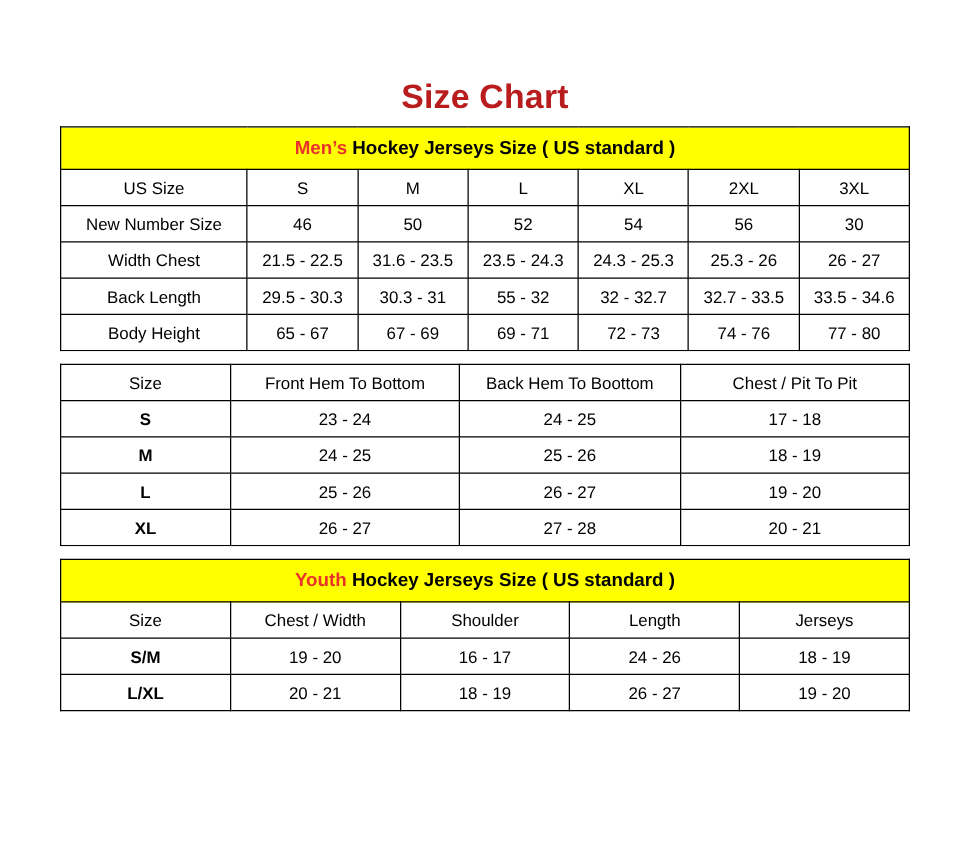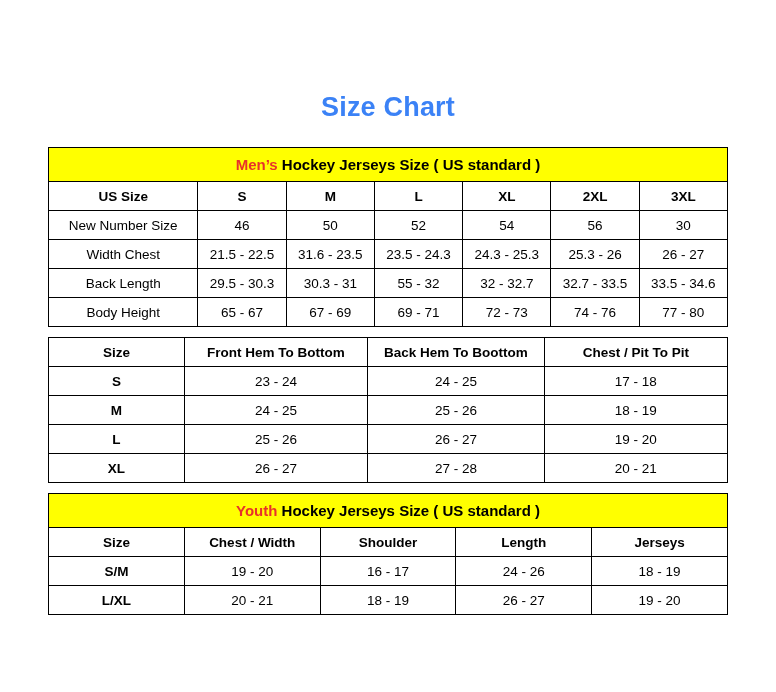--- a/index.html
+++ b/index.html
@@ -15,29 +15,29 @@
     overflow: hidden;
   }
   .page {
     width: 776px;
     height: 692px;
     position: relative;
     box-sizing: border-box;
   }
   .chart-title {
     text-align: center;
-    color: #3b82f6;
+    color: #b91c1c;
     font-size: 27px;
     font-weight: bold;
-    padding-top: 92px;
+    padding-top: 62px;
     letter-spacing: 0.2px;
   }
   .tables-wrap {
     width: 680px;
-    margin: 24px auto 0 auto;
+    margin: 8px auto 0 auto;
   }
   table {
     width: 100%;
     border-collapse: collapse;
     table-layout: fixed;
   }
   td, th {
     border: 1px solid #000000;
     text-align: center;
     vertical-align: middle;
@@ -49,21 +49,21 @@
   .section-head td {
     background: #ffff00;
     font-weight: bold;
     font-size: 15px;
     height: 33px;
   }
   .section-head .accent {
     color: #e8322a;
   }
   .col-head td {
-    font-weight: bold;
+    font-weight: normal;
   }
   .row-label {
     font-weight: normal;
   }
   .bold-label {
     font-weight: bold;
   }
   .spacer-row td {
     border: none;
     height: 10px;

